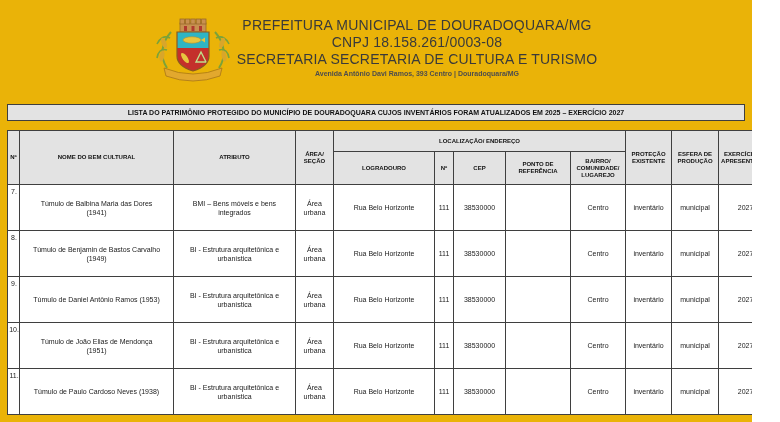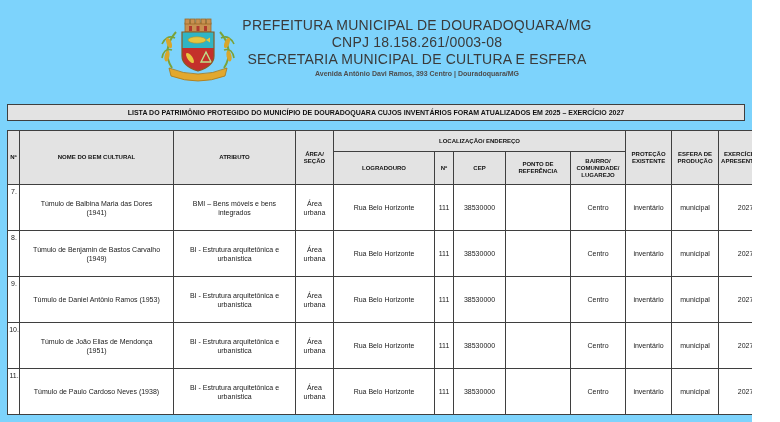--- a/index.html
+++ b/index.html
@@ -1,21 +1,21 @@
 <!DOCTYPE html>
 <html><head>
 <meta charset="utf-8">
 <style>
   * { margin: 0; padding: 0; box-sizing: border-box; }
   body { background: #ffffff; font-family: "Liberation Sans", sans-serif; }
   .page {
     position: relative;
     width: 752px;
     height: 422px;
-    background: #7dd3fc;
+    background: #eab308;
     overflow: hidden;
   }
   
   .letterhead {
     display: flex;
     justify-content: center;
     align-items: center;
     padding-top: 10px;
     gap: 6px;
   }
@@ -116,21 +116,21 @@
         <ellipse cx="30" cy="48" rx="2.4" ry="6" fill="#e7c63f" transform="rotate(-35 30 48)"></ellipse>
         <path d="M46 42 L51 52 L41 52 Z" fill="none" stroke="#bfe08a" stroke-width="1.4"></path>
         <path d="M22 22 h32 v24 q0 10 -16 15 q-16 -5 -16 -15 z" fill="none" stroke="#8a5a20" stroke-width="1.2"></path>
       </g>
 
       <path d="M9 58 Q38 70 67 58 L65 66 Q38 76 11 66 Z" fill="#e2a82e" stroke="#a87618" stroke-width="0.8"></path>
     </svg>
     <div class="lh-text">
       <div class="lh-line">PREFEITURA MUNICIPAL DE DOURADOQUARA/MG</div>
       <div class="lh-line">CNPJ 18.158.261/0003-08</div>
-      <div class="lh-line">SECRETARIA MUNICIPAL DE CULTURA E ESFERA</div>
+      <div class="lh-line">SECRETARIA SECRETARIA DE CULTURA E TURISMO</div>
       <div class="lh-address">Avenida Antônio Davi Ramos, 393 Centro | Douradoquara/MG</div>
     </div>
   </div>
 
   <div class="title-box">LISTA DO PATRIMÔNIO PROTEGIDO DO MUNICÍPIO DE DOURADOQUARA CUJOS INVENTÁRIOS FORAM ATUALIZADOS EM 2025 – EXERCÍCIO 2027</div>
 
   <table class="heritage">
     <colgroup>
       <col style="width:12px">
         <col style="width:154px">

